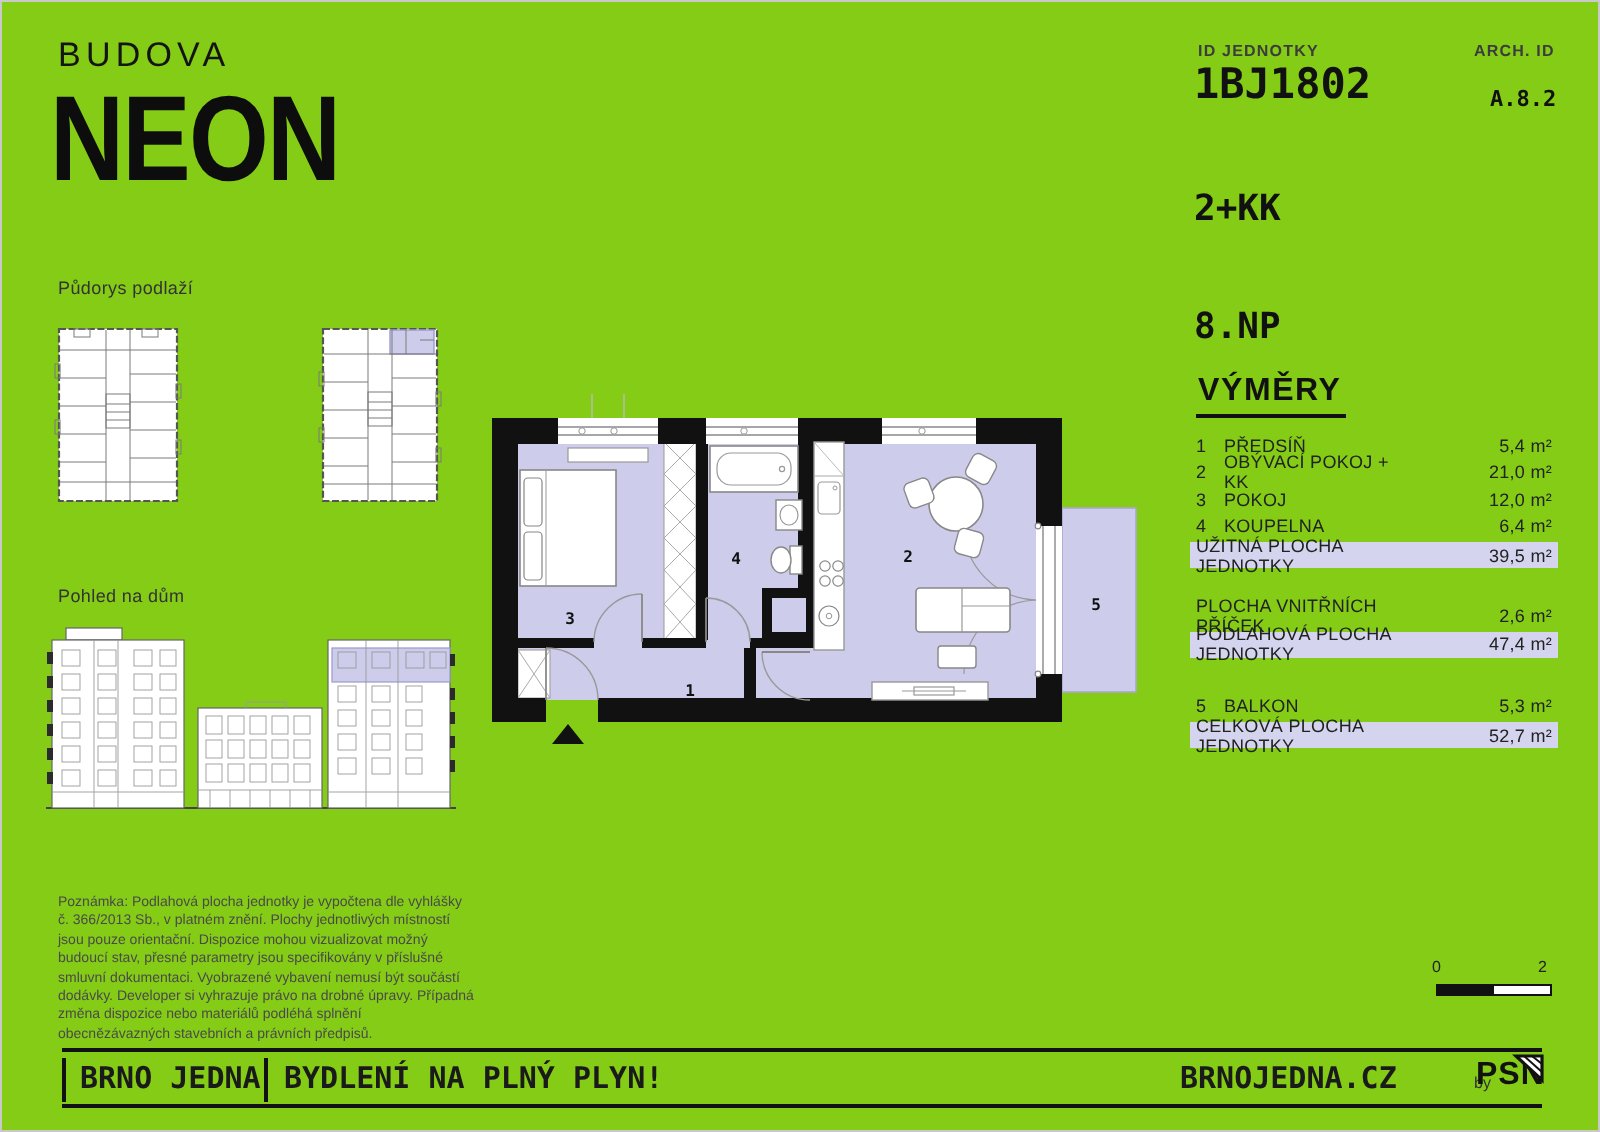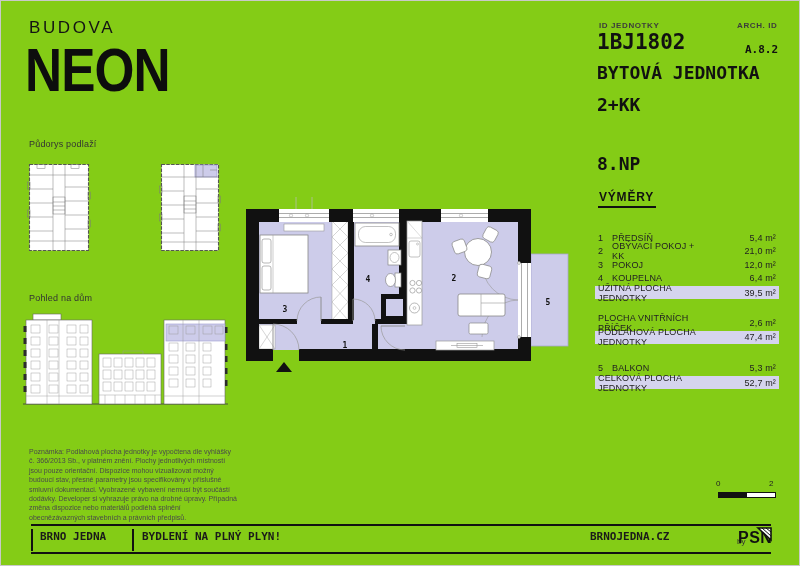--- a/index.html
+++ b/index.html
@@ -15,52 +15,51 @@
   .mono{font-family:"DejaVu Sans Mono","Liberation Mono",monospace;text-align:center;}
   .id-value{left:596px;top:29px;font-size:21px;font-weight:700;}
   .arch-value{left:744px;top:42px;font-size:11px;font-weight:700;}
   .type-label{left:596px;top:61px;font-size:18px;font-weight:700;}
   .disp-row{left:596px;top:93px;font-size:18px;font-weight:700;display:flex;gap:38px;flex-direction:column;}
   
   .sec-label{font-size:9px;color:#333;letter-spacing:.2px;}
   .note{left:28px;top:446px;width:208px;font-size:7px;line-height:1.34;color:#4a4a4a;}
   
   .areas{left:597px;top:186px;width:178px;}
-  .areas-title{font-size:12px;font-weight:700;letter-spacing:.8px;border-bottom:2px solid #111;
-               display:inline-block;padding:0 2px 2px 1px;margin-bottom:23px;}
+  .areas-title{font-size:16px;font-weight:700;letter-spacing:.8px;border-bottom:2px solid #111;
+               display:inline-block;padding:0 2px 2px 1px;margin-bottom:7px;}
   .arow{display:flex;align-items:center;font-size:9px;height:13.5px;color:#222;letter-spacing:.15px;}
   .arow .num{width:14px;}
   .arow .nm{flex:1;}
   .arow .val{text-align:right;white-space:nowrap;margin-left:44px;}
   .arow.hl{background:#d5d4ee;height:13px;padding:0 3px;margin:1px -3px 0;}
   .sp17{height:17px;} .sp18{height:18px;}
   
   .scale-num{font-size:8px;color:#222;}
   
   .fline{background:#111;height:2px;}
-  .ftxt{font-size:11px;font-weight:700;color:#1a1a1a;}
+  .ftxt{font-size:15px;font-weight:700;color:#1a1a1a;}
   .vbar{width:2px;height:22px;background:#111;}
   .by{font-size:8px;color:#333;padding-left:27px;}
   .psn{font-size:16px;font-weight:700;letter-spacing:.5px;color:#111;}
   svg{display:block;}
   .room-label{font:700 8px "DejaVu Sans Mono","Liberation Mono",monospace;fill:#111;}
 </style>
 </head>
 <body>
 
 <div class="page">
 
   <div class="abs budova">BUDOVA</div>
   <div class="abs neon">NEON</div>
 
   <div class="abs lbl-sm" style="left:598px;top:20px;">ID JEDNOTKY</div>
   <div class="abs mono id-value">1BJ1802</div>
   <div class="abs lbl-sm" style="left:736px;top:20px;">ARCH. ID</div>
   <div class="abs mono arch-value">A.8.2</div>
-  <div class="abs mono type-label">BYTOVÁ JEDNOTKA</div>
   <div class="abs mono disp-row">
     <span>2+KK</span>
     <span>8.NP</span>
   </div>
 
   <div class="abs sec-label" style="left:28px;top:138px;">Půdorys podlaží</div>
 
   <svg class="abs" style="left:26px;top:161px;" width="64" height="92" viewBox="0 0 64 92">
     <rect x="2.5" y="2.5" width="59" height="86" fill="#fff" stroke="#555" stroke-width="1.1" stroke-dasharray="3.5 1.3"></rect>
     <g stroke="#7a7a7a" stroke-width="0.5" fill="none">

